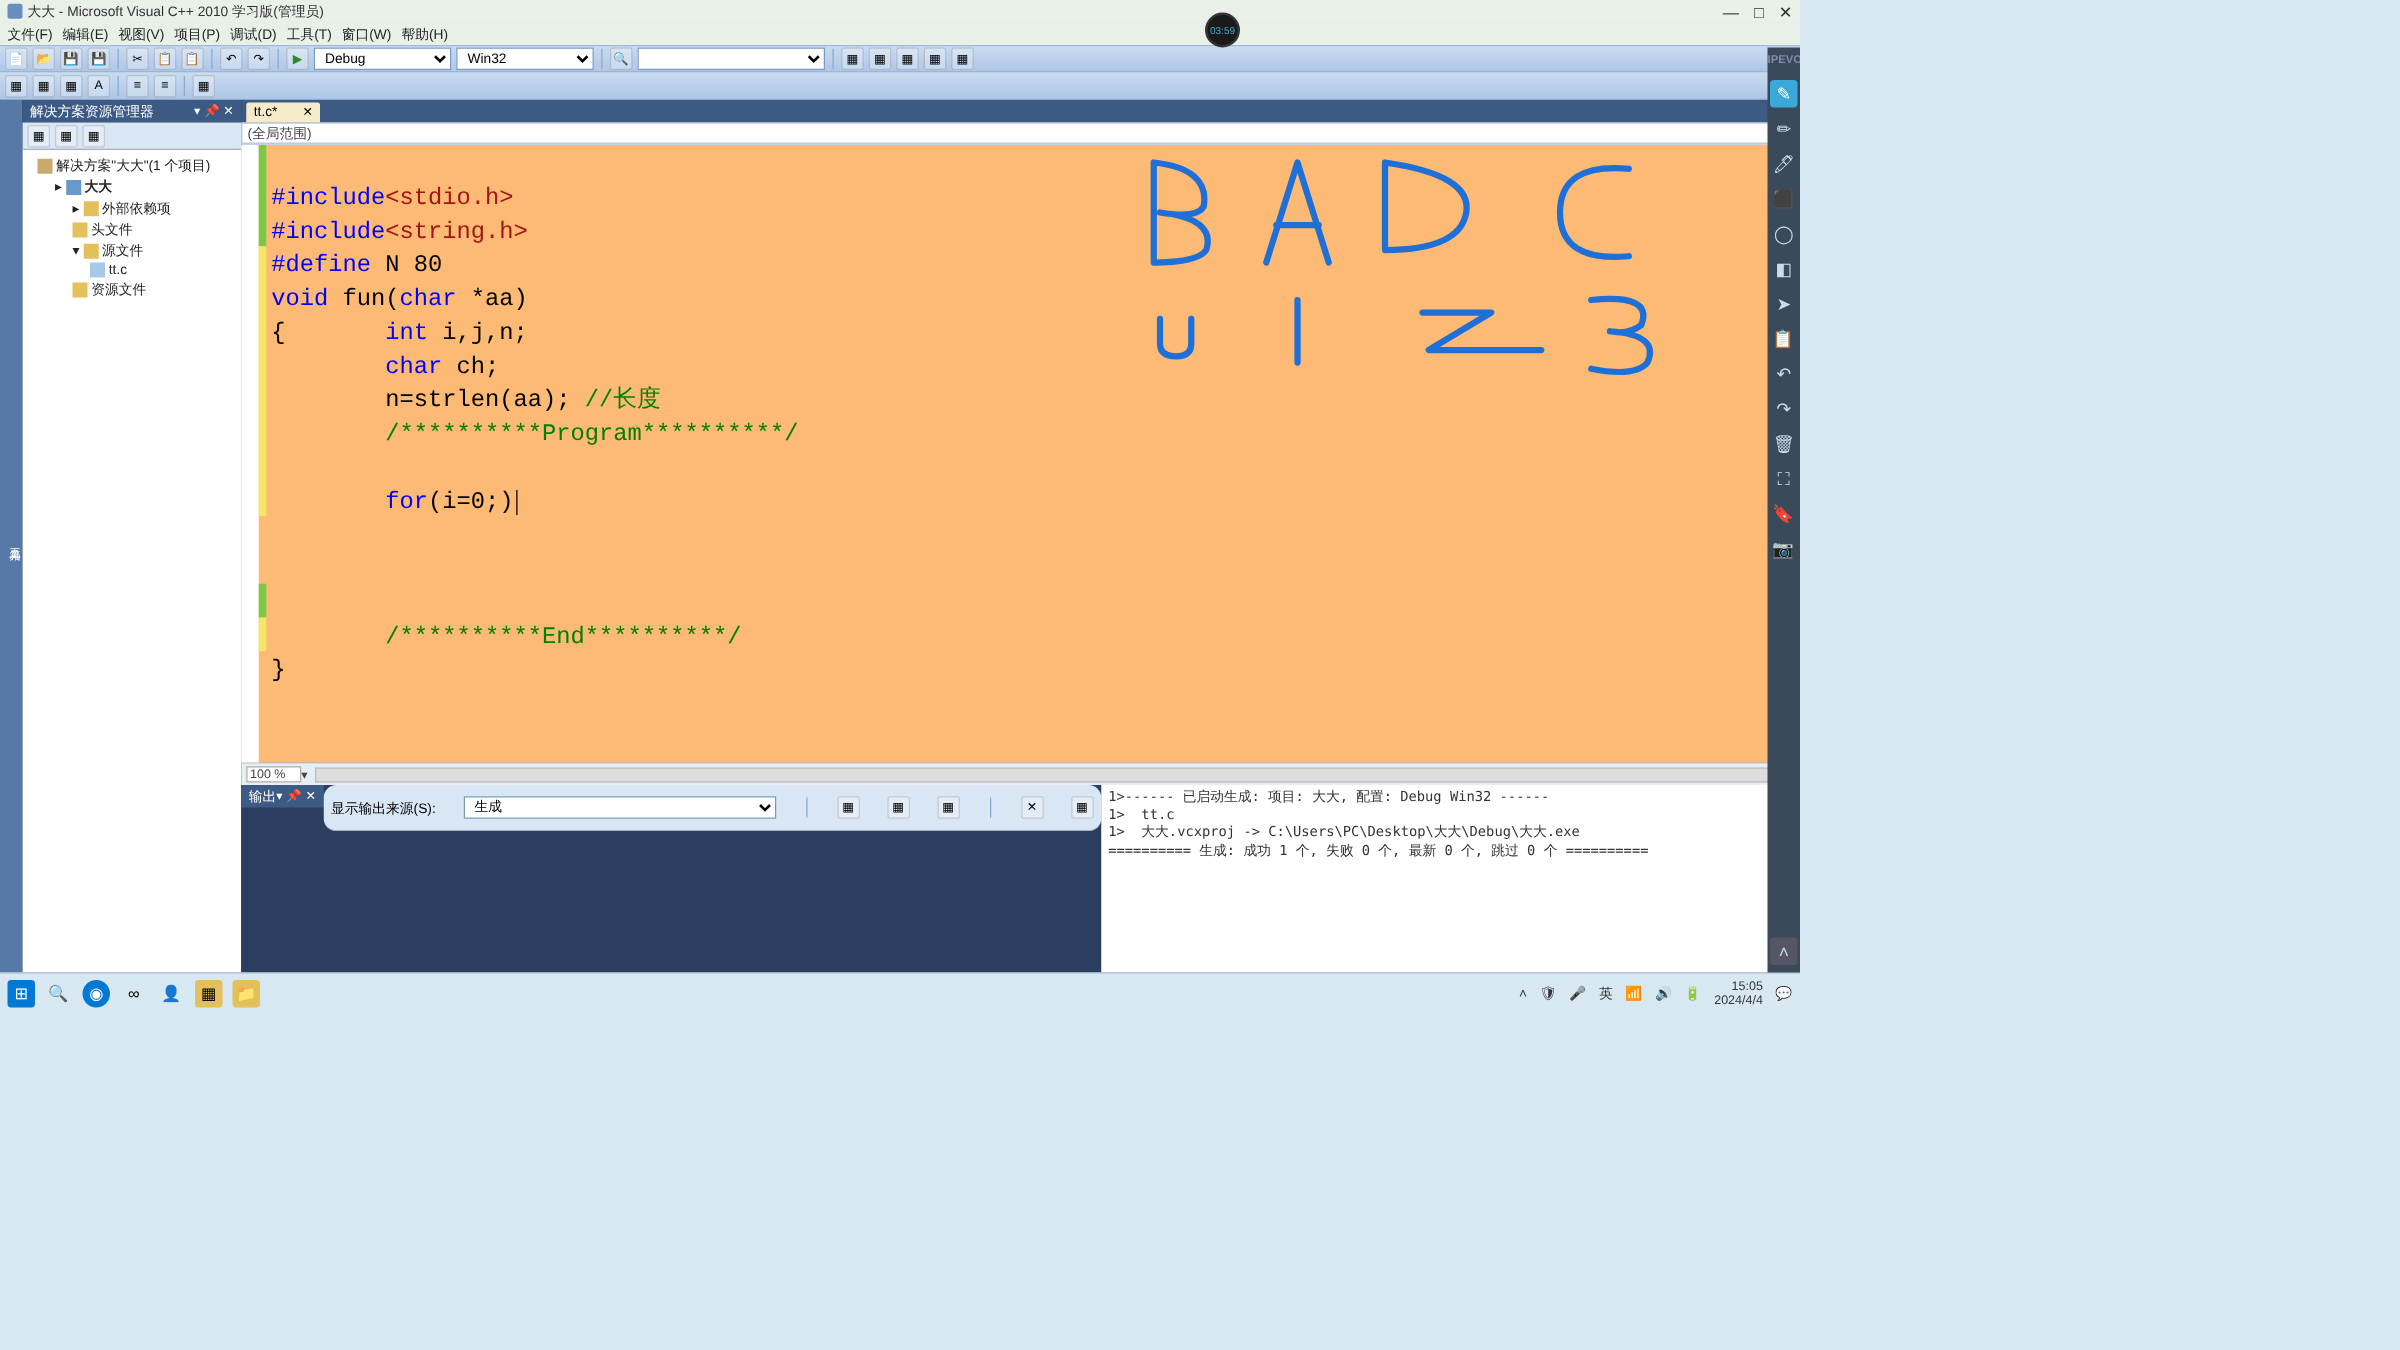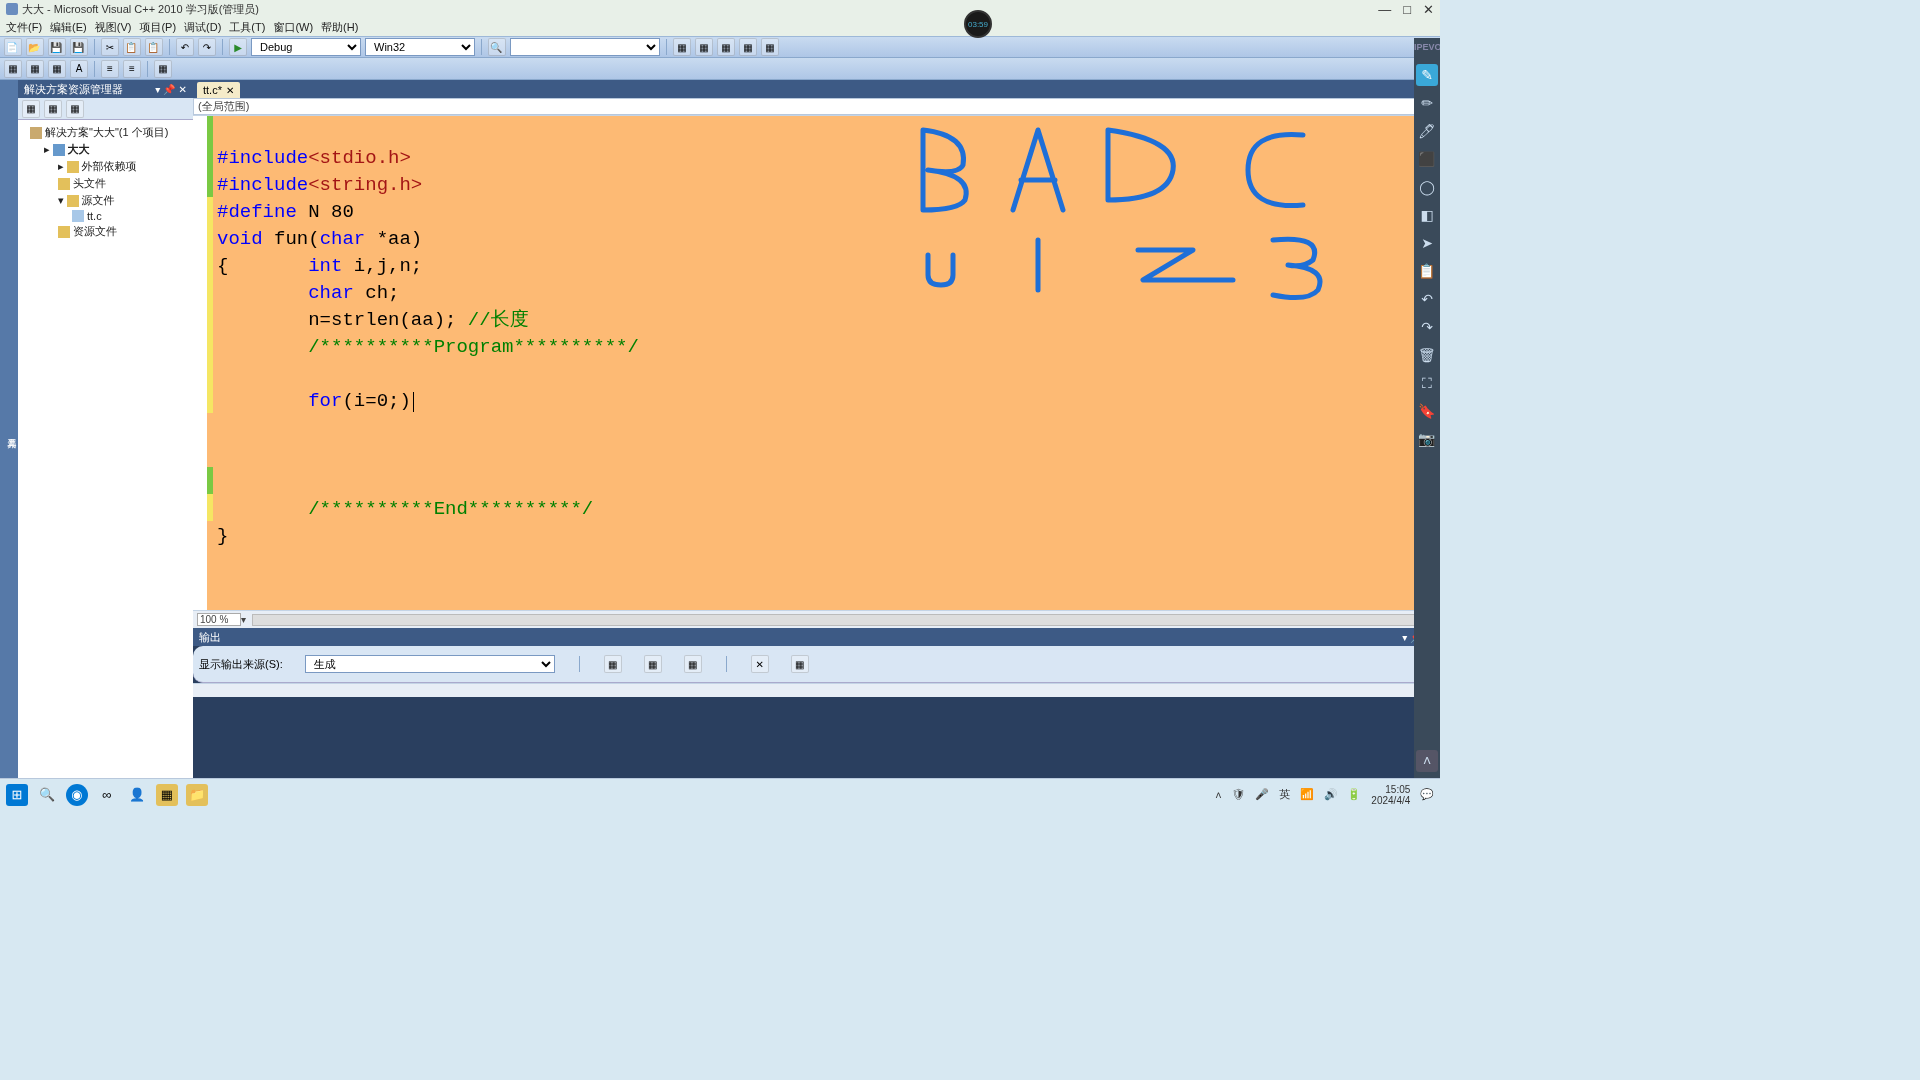--- a/index.html
+++ b/index.html
@@ -35,21 +35,21 @@
 .tree .lvl3 { padding-left: 38px; }
 .tree .lvl4 { padding-left: 52px; }
 .tree .bold { font-weight: bold; }
 .ic-sol { background: #c9a96e; }
 .ic-proj { background: #6699cc; }
 .ic-fold { background: #e3c05b; }
 .ic-file { background: #a8c8e8; }
 
 .editor-area { flex: 1; display: flex; flex-direction: column; background: #2a3f5f; }
 .tabrow { height: 18px; background: #3d5a85; display: flex; align-items: end; padding: 0 4px; }
-.tab { background: #f5ebc9; height: 16px; padding: 0 6px; font-size: 11px; display: flex; align-items: center; gap: 4px; border-radius: 2px 2px 0 0; }
+.tab { background: #f5ebc9; height: 16px; padding: 0 6px; font-size: 11px; display: flex; align-items: center; gap: 20px; border-radius: 2px 2px 0 0; }
 .tab .close { font-size: 10px; cursor: pointer; }
 
 .scoperow { height: 18px; background: #e8eef6; display: flex; border-bottom: 1px solid #c4d4e6; }
 .scope-left { flex: 1; border: 1px solid #b8c8dc; background: #fff; padding: 0 4px; font-size: 11px; display: flex; align-items: center; color: #444; }
 .scope-right { flex: 1; border: 1px solid #b8c8dc; background: #fff; padding: 0 6px; font-size: 11px; display: flex; align-items: center; gap: 4px; color: #444; }
 .scope-right .meth-icon { width: 10px; height: 10px; background: #c874c8; border-radius: 2px; }
 
 .code { flex: 1; background: #fdba74; display: flex; position: relative; font-family: Consolas, "Courier New", monospace; font-size: 19px; line-height: 27px; }
 .margin { width: 14px; background: #fff; }
 .marker { width: 6px; }
@@ -61,21 +61,21 @@
 .str { color: #a31515; }
 .cmt { color: #008000; }
 .cursor { display: inline-block; width: 1px; height: 20px; background: #000; vertical-align: text-bottom; margin-left: 2px; }
 
 .annotation { position: absolute; top: 0; right: 0; pointer-events: none; }
 
 .zoomrow { height: 18px; background: #e8eef6; display: flex; align-items: center; padding: 0 4px; font-size: 10px; color: #444; border-top: 1px solid #c4d4e6; }
 .zoomrow .dd { width: 44px; border: 1px solid #aaa; background: #fff; padding: 0 2px; }
 .zoomrow .hscroll { flex: 1; height: 12px; background: #ddd; margin-left: 6px; border: 1px solid #bbb; }
 
-.output-panel { height: 150px; display: flex; flex-direction: column; }
+.output-panel { height: 150px; display: flex; flex-direction: row; }
 .out-title { height: 18px; background: #3d5a85; color: #fff; font-size: 11px; display: flex; align-items: center; padding: 0 6px; }
 .out-title .hdr-controls { margin-left: auto; display: flex; gap: 3px; font-size: 10px; }
 .out-tools { height: 20px; background: #d9e6f4; display: flex; align-items: center; padding: 18px 6px; gap: 22px; font-size: 11px; border-bottom: 1px solid #aac; border-radius: 10px; }
 .out-body { flex: 1; background: #fff; font-family: Consolas, monospace; font-size: 11px; padding: 2px 6px; color: #333; white-space: pre; overflow: auto; }
 .out-hscroll { height: 14px; background: #e8eef6; border-top: 1px solid #c4d4e6; }
 
 .statusbar { height: 18px; background: #3d5a85; color: #e8eef6; font-size: 11px; display: flex; align-items: center; padding: 0 8px; }
 .statusbar .right { margin-left: auto; display: flex; gap: 28px; }
 
 .taskbar { position: absolute; bottom: 0; left: 0; right: 0; height: 32px; background: #d7e8f2; display: flex; align-items: center; padding: 0 6px; gap: 8px; border-top: 1px solid #b8c8dc; }
@@ -285,20 +285,24 @@
         <span>显示输出来源(S):</span>
         <select class="tsel" style="width:250px"><option>生成</option></select>
         <span class="tsep"></span>
         <span class="tbtn">▦</span>
         <span class="tbtn">▦</span>
         <span class="tbtn">▦</span>
         <span class="tsep"></span>
         <span class="tbtn">✕</span>
         <span class="tbtn">▦</span>
       </div>
+      <div class="out-body"><span>1&gt;------ 已启动生成: 项目: 大大, 配置: Debug Win32 ------</span>
+<span>1&gt;  tt.c</span>
+<span>1&gt;  大大.vcxproj -&gt; C:\Users\PC\Desktop\大大\Debug\大大.exe</span>
+<span>========== 生成: 成功 1 个, 失败 0 个, 最新 0 个, 跳过 0 个 ==========</span></div>
       <div class="out-hscroll"></div>
     </div>
   </div>
 </div>
 
 <div class="statusbar">
   <span>就绪</span>
   <div class="right">
     <span>行 72</span>
     <span>列 17</span>

